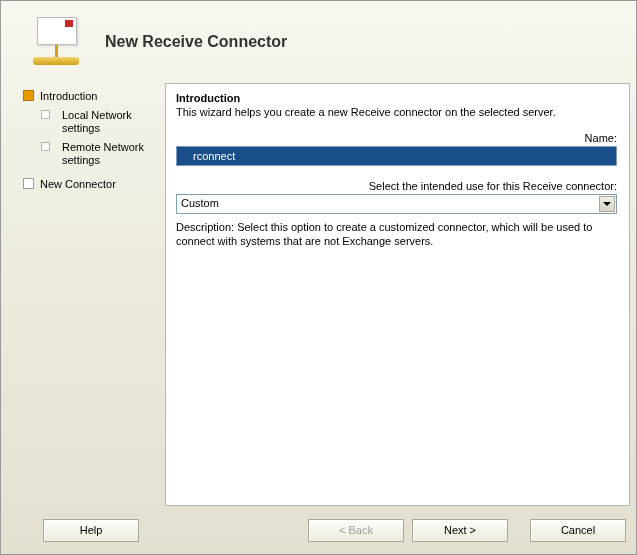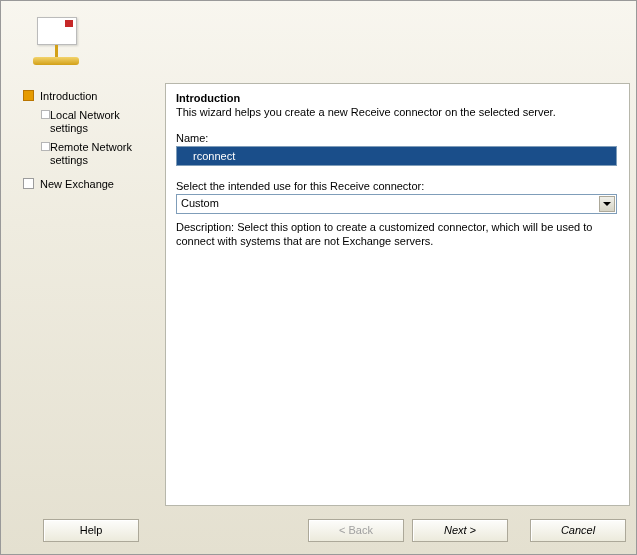--- a/index.html
+++ b/index.html
@@ -105,21 +105,21 @@
     background: #e69b00;
     border-color: #b97500;
   }
   .substeps {
     margin-left: 18px;
     margin-bottom: 10px;
   }
   .substep {
     display: flex;
     align-items: flex-start;
-    gap: 0;
+    gap: 12px;
     margin-bottom: 6px;
     line-height: 13px;
   }
   .substep .box {
     width: 9px;
     height: 9px;
     border: 1px solid #b5b5b5;
     background: #fff;
     margin-top: 1px;
     flex-shrink: 0;
@@ -135,20 +135,21 @@
   .content-title {
     font-weight: bold;
     font-size: 11px;
     margin-bottom: 2px;
   }
   .content-desc {
     margin-bottom: 14px;
   }
   .field-label {
     margin-bottom: 2px;
+    text-align: right;
   }
   .text-input {
     width: 100%;
     height: 20px;
     border: 1px solid #7f9db9;
     background: #1a4e8a;
     color: #fff;
     font-family: Tahoma, sans-serif;
     font-size: 11px;
     padding: 2px 16px;
@@ -210,36 +211,37 @@
     background: linear-gradient(#fdfdfb,#eceadc);
     font-family: Tahoma, sans-serif;
     font-size: 11px;
     cursor: pointer;
     box-shadow: 1px 1px 0 #fff inset;
   }
   .btn[disabled] {
     color: #a0a0a0;
     cursor: default;
   }
-  .btn + .btn { margin-left: 8px; font-style: italic; }
+  .btn + .btn { margin-left: 8px; }
   .btn.cancel { margin-left: 22px; }
   .help-btn { margin-left: 32px; }
 </style>
 </head>
 <body>
 
 <div class="wizard">
 
   <div class="header">
     <div class="banner-icon">
       <div class="envelope"></div>
       <div class="stamp"></div>
       <div class="stem"></div>
       <div class="base"></div>
     </div>
+    <div class="header-title">New Receive Connector</div>
   </div>
 
   <div class="body">
 
     <div class="sidebar">
 
       <div class="step current">
         <span class="box"></span>
         <span>Introduction</span>
       </div>
@@ -249,21 +251,21 @@
           <span>Local Network settings</span>
         </div>
         <div class="substep">
           <span class="box"></span>
           <span>Remote Network settings</span>
         </div>
       </div>
 
       <div class="step">
         <span class="box"></span>
-        <span>New Exchange</span>
+        <span>New Connector</span>
       </div>
 
 
     </div>
 
     <div class="content">
       <div class="content-title">Introduction</div>
       <div class="content-desc">This wizard helps you create a new Receive connector on the selected server.</div>
 
       <div class="field-label">Name:</div>

